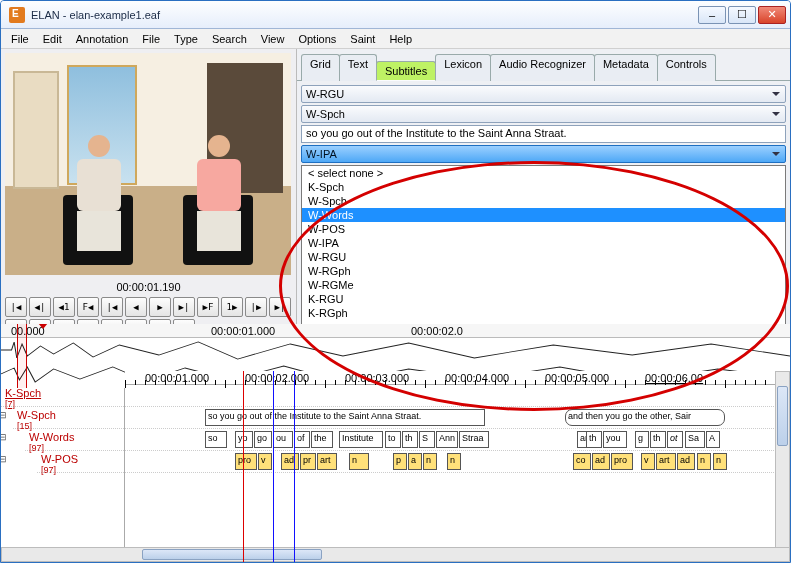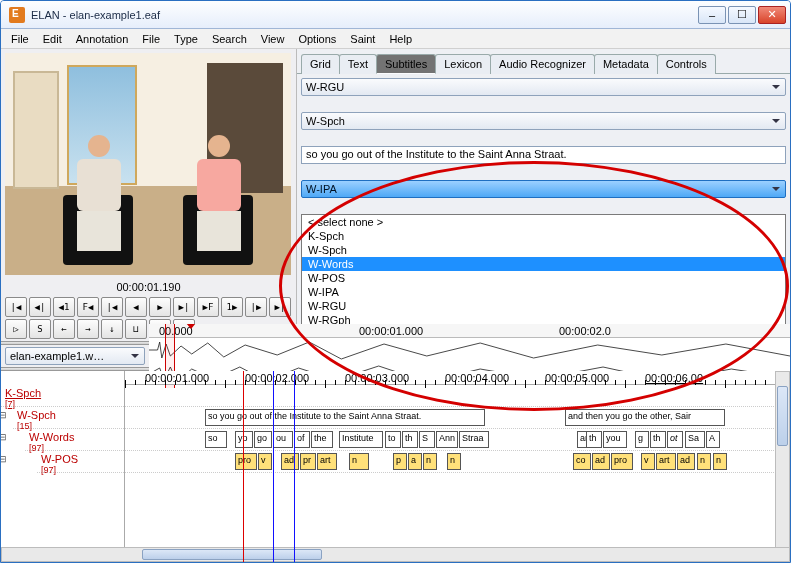--- a/index.html
+++ b/index.html
@@ -30,22 +30,22 @@
   .head { width:22px; height:22px; background:#e5b48f; border-radius:50%; margin:0 auto;}
   .torso1 { width:44px; height:52px; background:#e8e0d4; margin:2px auto 0; border-radius:6px;}
   .torso2 { width:44px; height:52px; background:#f7a8a0; margin:2px auto 0; border-radius:6px;}
   .legs { width:44px; height:40px; background:#e8e4da; margin:0 auto;}
   .timecode { text-align:center; padding:2px 0; }
   .controls { display:flex; flex-wrap:wrap; gap:2px; padding:2px 4px; }
   .ctrl { width:22px; height:20px; border:1px solid #8a8a8a; background:linear-gradient(#fdfdfd,#e4e4e4); border-radius:2px; display:flex;align-items:center;justify-content:center; font-size:9px; font-family:monospace;}
   .right { flex:1; display:flex; flex-direction:column; }
   .tabs { display:flex; background:#eef0f4; padding:4px 4px 0 4px; gap:0; border-bottom:1px solid #9aa;}
   .tab { padding:3px 8px; border:1px solid #9aa; border-bottom:none; background:#e9edf3; margin-right:-1px; border-radius:3px 3px 0 0; position:relative; top:1px;}
-  .tab.active { background:#737373; z-index:2; border-bottom:1px solid #fbfcfe;}
-  .subpanel { flex:1; background:#eef0f4; padding:4px; display:flex; flex-direction:column; gap:16px; overflow:hidden;}
+  .tab.active { background:#bef264; z-index:2; border-bottom:1px solid #fbfcfe;margin-top:7px;}
+  .subpanel { flex:1; background:#eef0f4; padding:4px; display:flex; flex-direction:column; gap:2px; overflow:hidden;}
   .combo { height:18px; background:linear-gradient(#fafbfd,#e3e9f2); border:1px solid #8ea2bb; border-radius:2px; display:flex; align-items:center; padding:0 4px; position:relative;}
   .combo::after { content:""; position:absolute; right:5px; top:6px; border:4px solid transparent; border-top-color:#334; }
   .combo.hl { background:linear-gradient(#9bd0ff,#4ea8f6); border-color:#1e6fc1; color:#012; }
   .textrow { height:18px; background:#fff; border:1px solid #8ea2bb; padding:1px 4px; }
   .droplist { flex:1; background:#fff; border:1px solid #7a7a7a; overflow:auto; }
   .droplist .opt { padding:1px 6px; }
   .droplist .opt.sel { background:#1e90ff; color:#fff; }
   .splitter { height:4px; background:linear-gradient(#e8e8e8,#cfcfcf); border-top:1px solid #999; border-bottom:1px solid #999;}
   .midbar { display:flex; align-items:center; height:22px; }
   .tiercombo { width:140px; margin:2px 4px; }
@@ -186,23 +186,20 @@
               <div class="opt">K-RGU</div>
               <div class="opt">K-RGph</div>
             </div>
         </div>
       </div>
     </div>
 
     <div class="splitter"></div>
 
     <div class="midbar">
-      <div class="combo tiercombo">
-          <span>elan-example1.w…</span>
-        </div>
       <div class="wavearea">
         <div class="ruler" id="waveruler">
             <span style="left: 10px;">00.000</span>
             <span style="left: 210px;">00:00:01.000</span>
             <span style="left: 410px;">00:00:02.0</span>
           </div>
         <div class="wave top">
             <svg viewBox="0 0 600 24" preserveAspectRatio="none">
               <path d="M0 12 L8 12 L10 4 L12 20 L16 6 L20 18 L30 8 L40 16 L55 5 L70 19 L90 7 L120 17 L150 4 L180 21 L220 6 L260 18 L310 5 L360 20 L420 7 L480 17 L540 6 L600 18" stroke="#222" fill="none" stroke-width="0.8"></path>
             </svg>
@@ -308,21 +305,21 @@
             <span style="left: 20px;">00:00:01.000</span>
             <span style="left: 120px;">00:00:02.000</span>
             <span style="left: 220px;">00:00:03.000</span>
             <span style="left: 320px;">00:00:04.000</span>
             <span style="left: 420px;">00:00:05.000</span>
             <span style="left: 520px; text-decoration: underline;">00:00:06.00</span>
           </div>
         <div class="annrow"></div>
         <div class="annrow" id="row-wspch">
             <div class="seg" style="left: 80px; width: 280px;">so you go out of the Institute to the Saint Anna Straat.</div>
-            <div class="seg" style="left: 440px; width: 160px;">and then you go the other, Sair</div>
+            <div class="seg" style="left: 440px; width: 160px; border-radius: 7px;">and then you go the other, Sair</div>
           </div>
         <div class="annrow" id="row-words">
             <div class="seg" style="left: 80px; width: 22px;">so</div>
             <div class="seg" style="left: 110px; width: 18px;">yo</div>
             <div class="seg" style="left: 129px; width: 18px;">go</div>
             <div class="seg" style="left: 148px; width: 20px;">ou</div>
             <div class="seg" style="left: 169px; width: 16px;">of</div>
             <div class="seg" style="left: 186px; width: 22px;">the</div>
             <div class="seg" style="left: 214px; width: 44px;">Institute</div>
             <div class="seg" style="left: 260px; width: 16px;">to</div>

